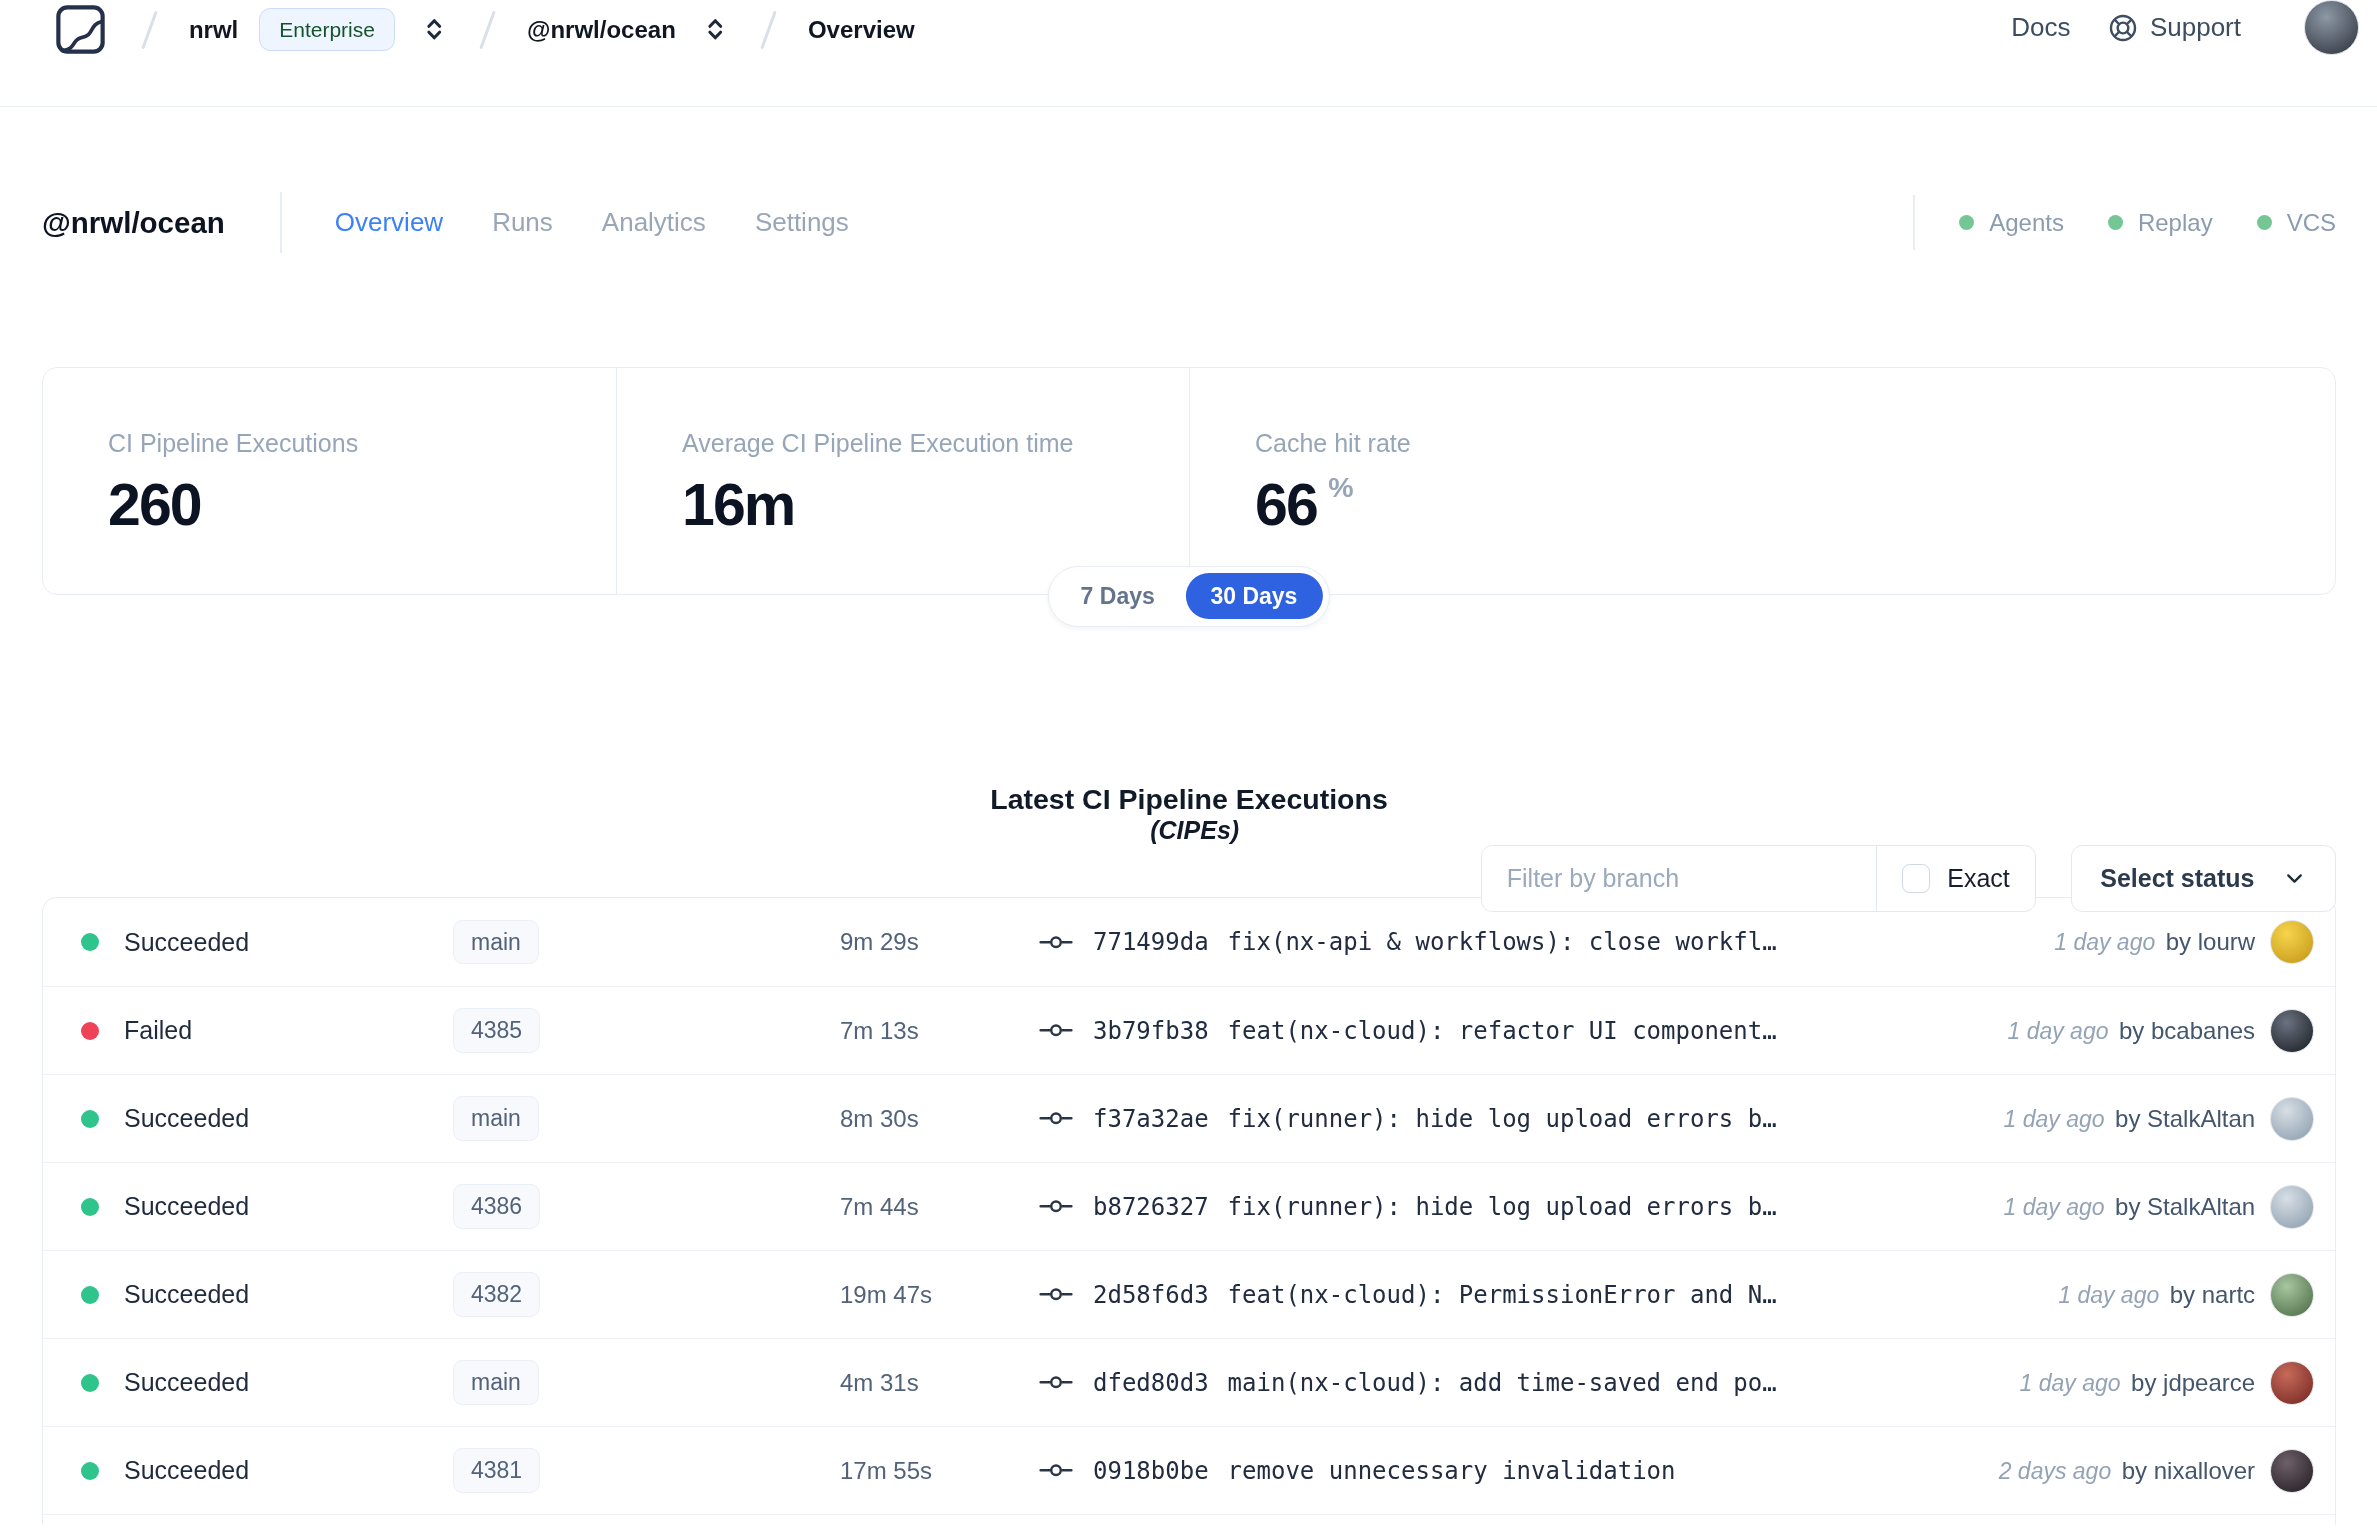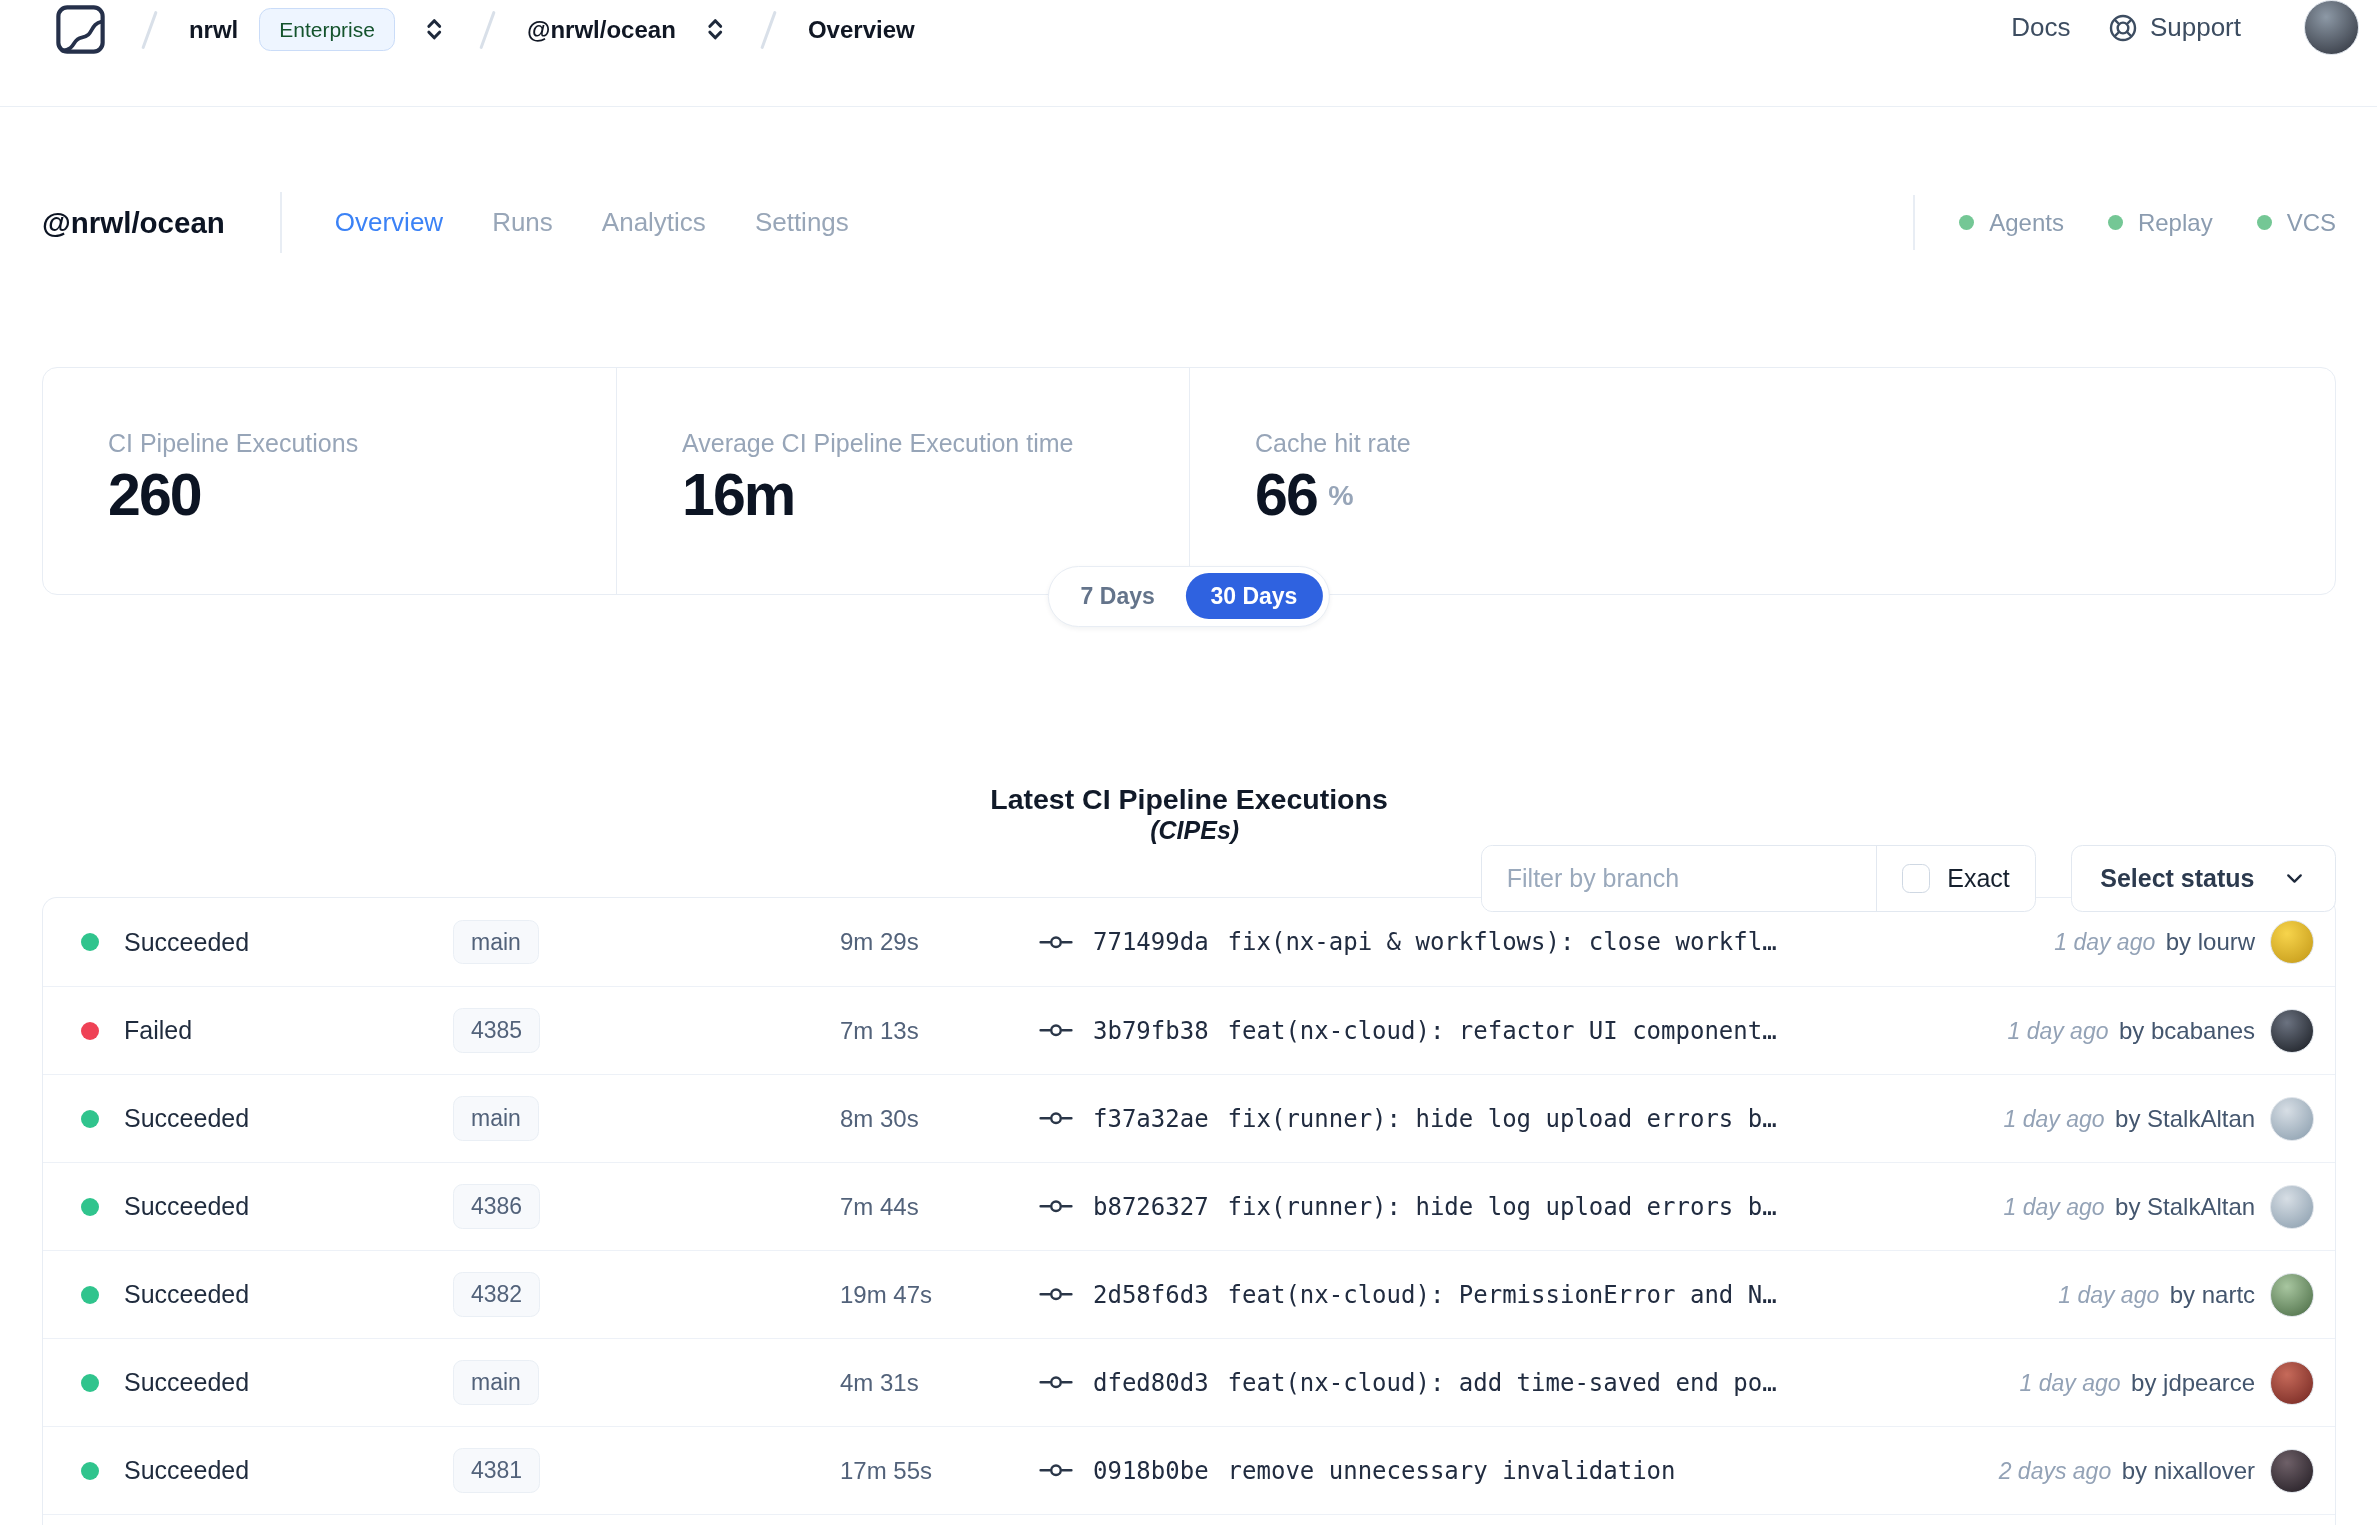--- a/index.html
+++ b/index.html
@@ -39,21 +39,21 @@
   .ind-dot { width:15px; height:15px; border-radius:50%; }
   .ind-label { font-size:24px; color:#8b9cb0; }
 
   
   .stats-wrap { position:relative; margin:111px 42px 0 42px; }
   .stats-grid { display:grid; grid-template-columns:repeat(4,1fr); height:228px;
     border:1.9px solid #e8edf4; border-radius:15px; background:#fff; }
   .stat-cell { padding:61px 9.5px 0 65px; }
   .stat-cell + .stat-cell { border-left:1.9px solid #e8edf4; }
   .stat-label { font-size:25px; font-weight:500; color:#97a5b8; }
-  .stat-value-row { display:flex; align-items:center; margin-top:3px; }
+  .stat-value-row { display:flex; align-items:flex-start; margin-top:13px; }
   .stat-value { font-size:59px; font-weight:700; color:#0c1423; letter-spacing:-1.9px; }
   .stat-suffix { font-size:28.5px; font-weight:600; color:#97a5b8; margin-left:11.4px; }
   .stat-suffix:empty { display:none; }
   .range-toggle { position:absolute; left:50%; bottom:-32px; transform:translateX(-50%);
     display:flex; align-items:center; gap:5.7px; background:#fff; border:1.9px solid #e8edf4;
     border-radius:950px; padding:6.7px; box-shadow:0 1.9px 4.8px rgba(18,32,58,.06); z-index:3; }
   .range-opt { font-size:23px; font-weight:600; color:#64748b; padding:9.5px 25px;
     border-radius:950px; cursor:pointer; white-space:nowrap; }
   .range-opt.active { color:#ffffff; font-weight:700; }
 
@@ -333,21 +333,21 @@
     <span class="branch-col">
       <span class="branch-badge">main</span>
     </span>
     <span class="duration">4m 31s</span>
     <svg class="commit-icon" viewBox="0 0 30 24" fill="none" stroke="#2a3648" stroke-width="2" stroke-linecap="round">
       <circle cx="15" cy="12" r="4"></circle>
           <path d="M2 12h8M20 12h8"></path>
     </svg>
     <span class="commit">
       <span class="hash">dfed80d3</span>
-      <span class="msg">feat(nx-cloud): add time-saved end po…</span>
+      <span class="msg">main(nx-cloud): add time-saved end po…</span>
     </span>
     <span class="meta">
       <span class="time-ago">1 day ago</span>
       <span class="author">by jdpearce</span>
     </span>
     <span class="avatar" style="background: radial-gradient(circle at 38% 30%, rgb(198, 106, 90) 0%, rgb(126, 47, 40) 85%);"></span>
   </div>
       <div class="row">
     <span class="dot" style="background: rgb(48, 196, 141);"></span>
     <span class="status">Succeeded</span>

